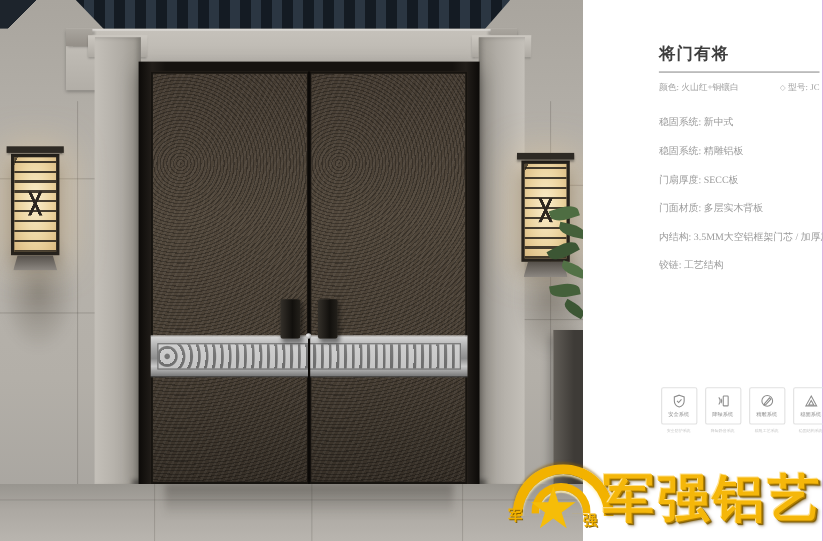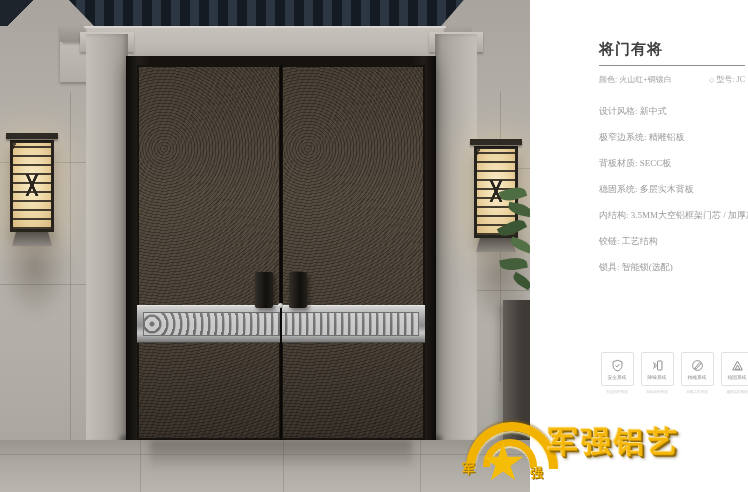--- a/index.html
+++ b/index.html
@@ -144,21 +144,21 @@
   .arc-inner{position:absolute;left:23px;top:23px;width:40px;height:21px;
     border:7px solid #f2b200;border-bottom:0;border-radius:40px 40px 0 0;
     box-shadow:inset 0 2px 1px rgba(255,240,180,.8);}
   .emblem-star{position:absolute;left:22px;top:26px;width:42px;height:42px;background:#f6bd08;
     clip-path:polygon(50% 0%,61% 35%,98% 35%,68% 57%,79% 91%,50% 70%,21% 91%,32% 57%,2% 35%,39% 35%);
     filter:drop-shadow(1px 2px 1px rgba(110,75,0,.7));}
   .emblem-char{position:absolute;font-size:13px;font-weight:bold;color:#f2b200;
     text-shadow:1px 1px 0 #8a6400;}
   .emblem-char.left{left:2px;top:44px;}
   .emblem-char.right{left:70px;top:48px;}
-  .logo-text{position:absolute;left:96px;top:8px;font-size:30px;font-weight:bold;color:#f5b70a;
+  .logo-text{position:absolute;left:96px;top:8px;font-size:47px;font-weight:bold;color:#f5b70a;
     letter-spacing:3px;white-space:nowrap;
     text-shadow:-1px -1px 0 #ffe290, 1px 1px 0 #b07f00, 2px 2px 1px #7d5a00, 3px 3px 3px rgba(90,60,0,.5);}
 </style>
 </head>
 <body>
 
 <div id="page">
 
   <div id="scene">
     <div class="ceiling"></div>
@@ -232,27 +232,26 @@
       <div class="p-rule"></div>
       <div class="p-subrow">
         <span>颜色: 火山红+铜镶白</span>
         <span class="model">
           <span class="diamond">◇</span>
           <span>型号: JC</span>
         </span>
       </div>
 
       <div class="spec-list">
-        <div class="spec-row">设计风格: 新中式</div>
-        <div class="spec-row">极窄边系统: 精雕铝板</div>
-        <div class="spec-row">背板材质: SECC板</div>
-        <div class="spec-row">稳固系统: 多层实木背板</div>
+        <div class="spec-row">稳固系统: 新中式</div>
+        <div class="spec-row">稳固系统: 精雕铝板</div>
+        <div class="spec-row">门扇厚度: SECC板</div>
+        <div class="spec-row">门面材质: 多层实木背板</div>
         <div class="spec-row">内结构: 3.5MM大空铝框架门芯 / 加厚加密航空铝板</div>
         <div class="spec-row">铰链: 工艺结构</div>
-        <div class="spec-row">锁具: 智能锁(选配)</div>
       </div>
 
       <div class="features">
         <div class="feature">
           <div class="feature-box">
             <svg viewBox="0 0 16 16">
               <path d="M8 1.5 L13.5 3.5 V8 C13.5 11.5 11 13.8 8 14.8 C5 13.8 2.5 11.5 2.5 8 V3.5 Z"></path>
               <path d="M5.5 8 L7.3 9.8 L10.5 6.2"></path>
             </svg>
             <div class="feature-label">安全系统</div>

